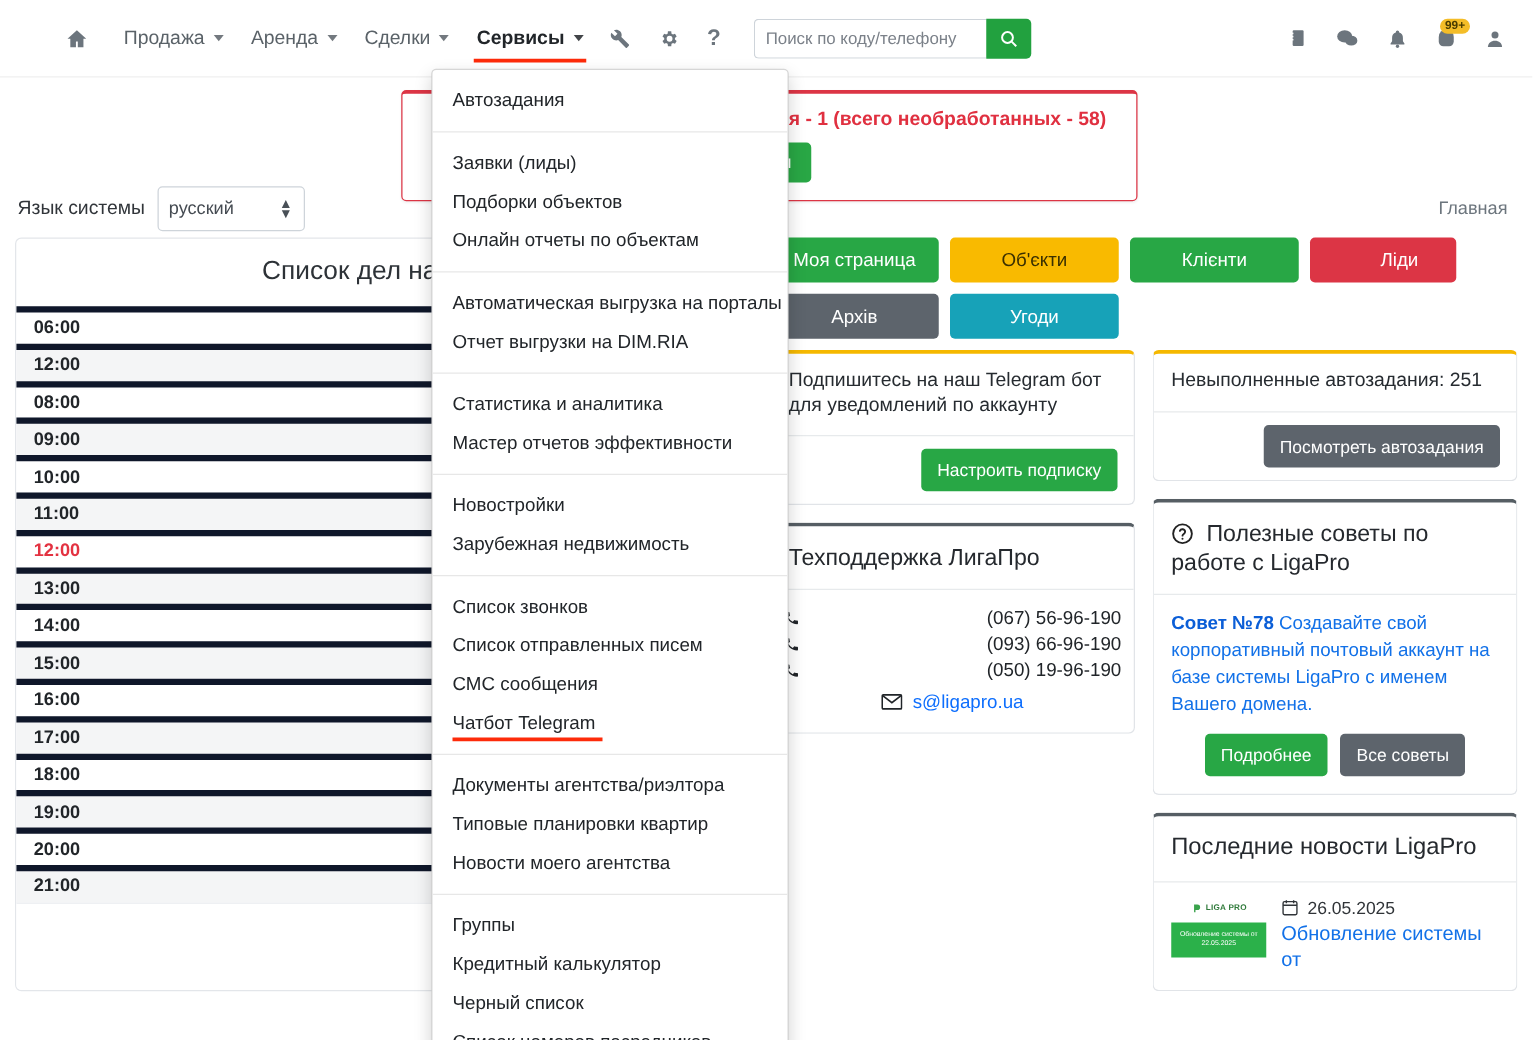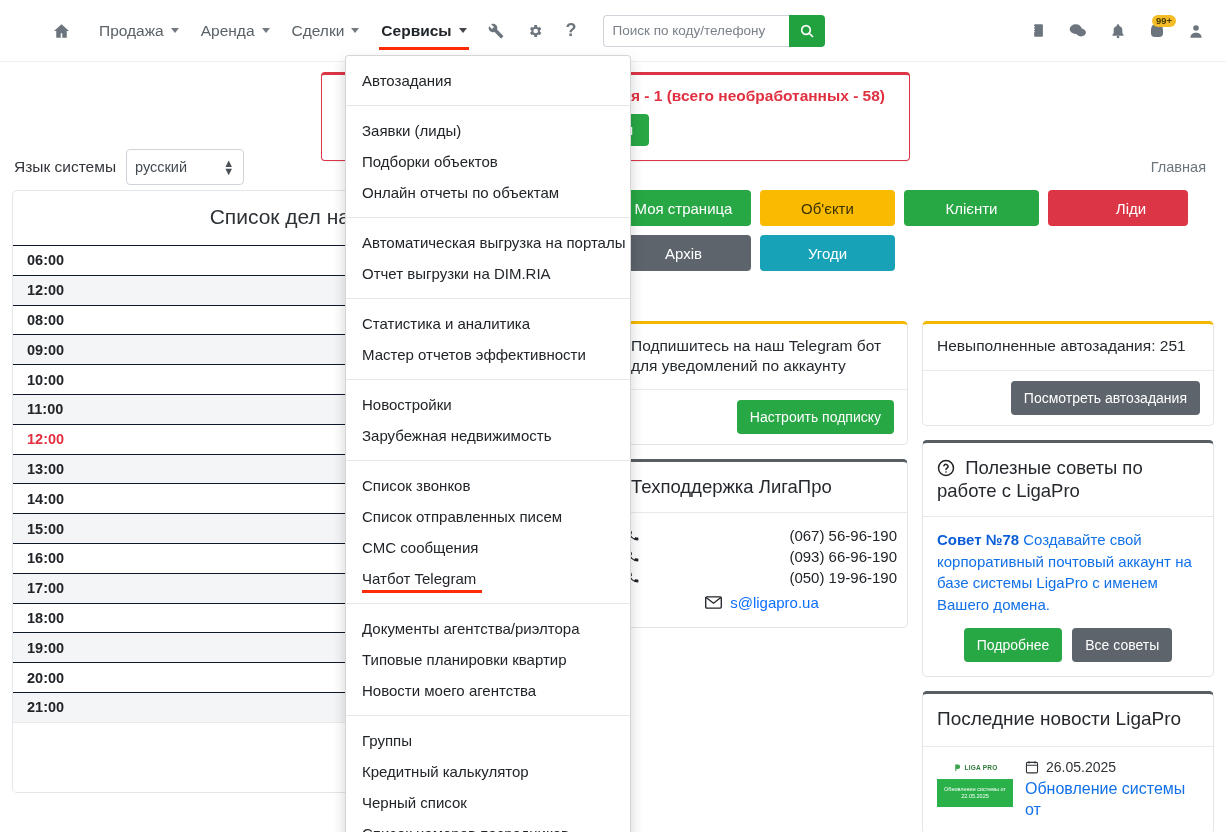--- a/index.html
+++ b/index.html
@@ -93,42 +93,42 @@
 
   
   .main { display:flex; padding: 0 12px; gap:10px; }
   .col-left { width: 620px; }
   .col-mid  { width: 292px; }
   .col-right{ width: 292px; }
 
   
   .sched { border:1px solid #e3e6ea; border-radius:5px; background:#fff; overflow:hidden; }
   .sched-title { text-align:center; font-size:21px; color:#2d3237; padding:14px 8px 16px; font-weight:400; }
-  .sched-row { display:flex; height:29.8px; align-items:center; border-top:1px solid #0f172a; padding-left:14px; }
+  .sched-row { display:flex; height:29.8px; align-items:center; border-top:5px solid #0f172a; padding-left:14px; }
   .sched-row:nth-child(odd) { background:#f4f5f6; }
   .sched-row:nth-child(even) { background:#ffffff; }
   .sched-time { font-size:14.5px; font-weight:700; color:#212529; }
   .sched-row.now .sched-time { color:#e33241; }
   .sched-tail { height:70px; background:#fff; border-top:1px solid #e9ecef;}
 
   
   .btn-grid { display:flex; flex-wrap:wrap; gap:9px; margin-bottom:9px; }
   .abtn {
     height:36px; border:none; border-radius:4px; color:#fff;
     font-size:15px; cursor:pointer; font-family:"Liberation Sans",sans-serif;
     display:flex; align-items:center; justify-content:center;
   }
-  .w-mypage{width:135px;} .w-obj{width:135px;} .w-cli{width:135px;} .w-lidy{width:140px;padding-left:32px;}
+  .w-mypage{width:135px;} .w-obj{width:135px;} .w-cli{width:135px;} .w-lidy{width:117px;padding-left:32px;}
   .w-arch{width:135px;} .w-ugod{width:135px;}
   .c-green{background:#28a745;} .c-yellow{background:#f9ba00; color:#3a3000;}
   .c-red{background:#dc3545;} .c-gray{background:#5d646c;} .c-teal{background:#17a2b8;}
 
   
   .icard { background:#fff; border:1px solid #e1e4e8; border-radius:5px; margin-bottom:14px; overflow:hidden; }
-  .icard.top-yellow { border-top:3px solid #f5b800;margin-top:41px; }
+  .icard.top-yellow { border-top:3px solid #f5b800; }
   .icard.top-dark { border-top:3px solid #565e64; }
   .icard-body { padding:12px 14px 14px; font-size:15.5px; color:#262b30; line-height:1.27; }
   .icard-foot { border-top:1px solid #e7eaec; padding:10px 13px; display:flex; justify-content:flex-end; gap:8px; }
   .mini-btn { border:none; border-radius:4px; color:#fff; font-size:14px; padding:9px 13px; cursor:pointer; font-family:"Liberation Sans",sans-serif;}
   .mb-green{background:#28a745;} .mb-gray{background:#5d646c;}
   .icard-head { font-size:18.5px; color:#25292e; padding:13px 14px 14px; border-bottom:1px solid #e7eaec; line-height:1.25; }
   .support-body { padding:14px 10px 16px; text-align:center; font-size:15px; color:#212529; }
   .support-line { margin-bottom:4px; display:flex; align-items:center; justify-content:space-between; gap:7px;}
   .support-mail { margin-top:8px; display:flex; align-items:center; justify-content:center; gap:8px;}
   .support-mail a { color:#0d6efd; text-decoration:none; font-size:15px; }

